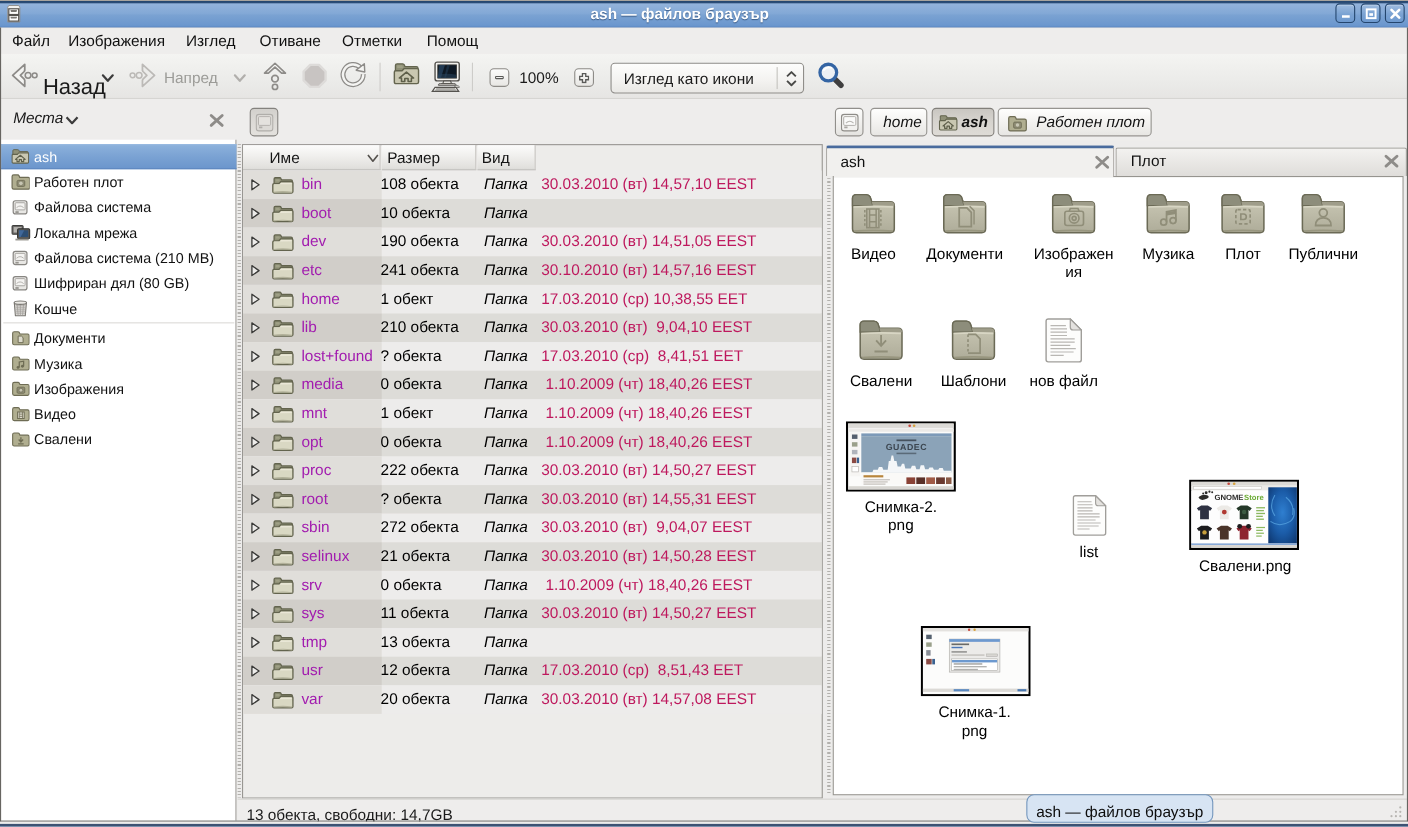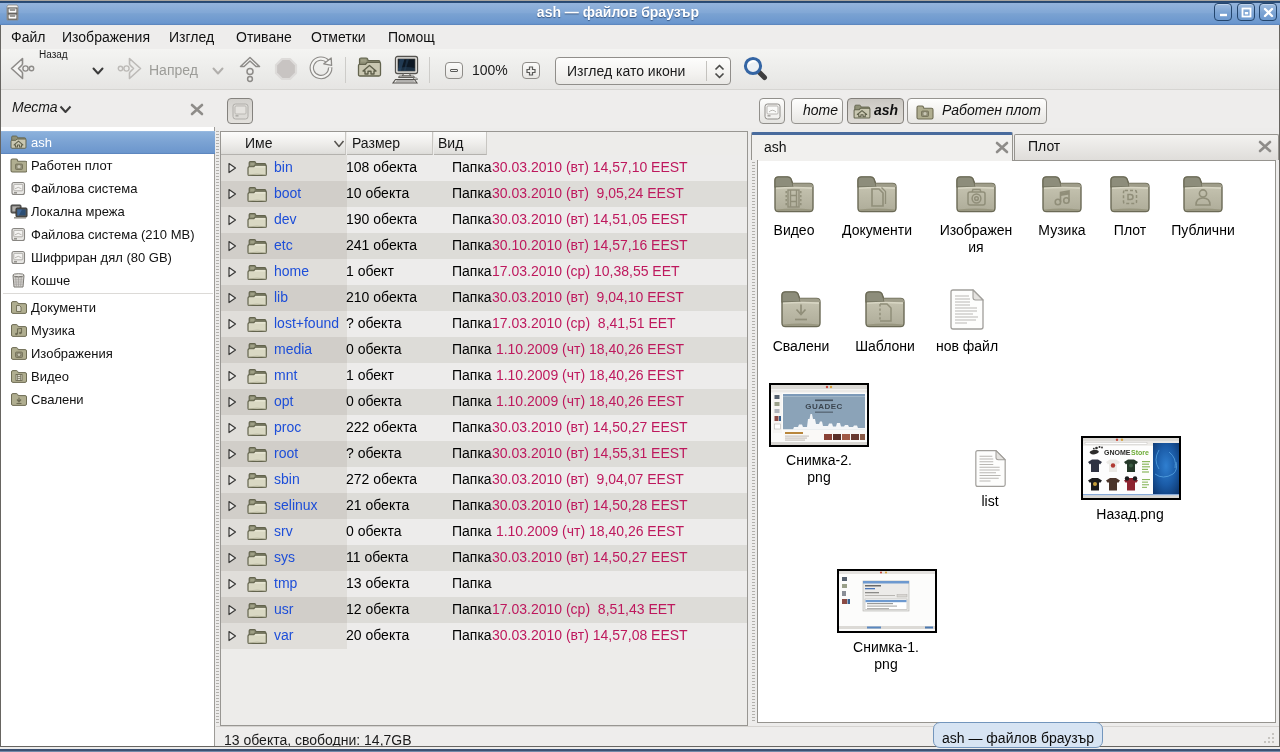--- a/index.html
+++ b/index.html
@@ -48,23 +48,23 @@
 
 
 #listpane { left:220px; top:131px; width:528px; height:595px; background:#edecea; border:1px solid #989692; border-bottom:1px solid #989692; }
 .hdrcell { position:absolute; top:0; height:23px; background:linear-gradient(to bottom,#fcfcfb,#f0efed 45%,#e2e1de 90%,#dcdbd8); border-right:1px solid #c8c6c2; border-bottom:1px solid #b4b2ae; line-height:22px; color:#161616; font-size:14px; }
 .row { position:absolute; left:0; width:526px; height:26px; font-size:14px; }
 .row.even { background:#edeceb; }
 .row.odd { background:#dddcd8; }
 .namecol { position:absolute; left:0; top:0; width:126px; height:26px; }
 .even .namecol { background:#e0deda; }
 .odd .namecol { background:#d1cec9; }
-.fname { position:absolute; left:53px; top:4px; color:#1d4ed8; }
+.fname { position:absolute; left:53px; top:4px; color:#a21caf; }
 .fsize { position:absolute; left:125px; width:82px; top:4px; text-align:left; color:#000; }
-.ftype { position:absolute; left:231px; top:4px; color:#000; }
+.ftype { position:absolute; left:219px; top:4px; color:#000;font-style:italic; }
 .fdate { position:absolute; left:271px; width:255px; top:4px; color:#be185d; white-space:pre; }
 
 
 #tabbar { left:751px; top:132px; width:528px; height:28px; }
 #tab1 { position:absolute; left:0; top:0; width:262px; height:28px; background:#f1f0ee; border:1px solid #96948f; border-bottom:none; border-top:3px solid #496b9d; border-radius:2px 2px 0 0; }
 #tab2 { position:absolute; left:263px; top:2px; width:265px; height:26px; background:linear-gradient(to bottom,#f3f2f0,#dfddda); border:1px solid #96948f; border-bottom:none; border-radius:2px 2px 0 0; }
 #iconview { left:757px; top:160px; width:519px; height:563px; background:#fff; border:1px solid #96948f; }
 .ilabel { position:absolute; text-align:center; color:#000; font-size:14px; line-height:17px; }
 
 
@@ -118,21 +118,21 @@
     <span style="left:310px">Отметки</span>
     <span style="left:387px">Помощ</span>
   </div>
 
 <div id="toolbar" class="abs">
   <svg class="abs" style="left:7px;top:7px" width="27" height="28" viewBox="0 0 27 28">
     <path d="M14.5 2.5 L3.5 12.5 L14.5 22.5 L14.5 17 L14 16 L10.5 12.5 L14 9 L14.5 8 Z" fill="#f4f4f2" stroke="#8d8b88" stroke-width="1.6" stroke-linejoin="round"></path>
     <circle cx="17.5" cy="12.5" r="2.6" fill="none" stroke="#8d8b88" stroke-width="1.4"></circle>
     <circle cx="23.5" cy="12.5" r="2.2" fill="none" stroke="#8d8b88" stroke-width="1.4"></circle>
   </svg>
-  <span class="tbtext abs" style="left:38px;top:0;font-size:10px">Назад</span>
+  <span class="tbtext abs" style="left:38px;top:19px;font-size:20px">Назад</span>
   <svg class="abs" style="left:91px;top:18px" width="12" height="8" viewBox="0 0 12 8">
       <path d="M1.5 1.5 L6 6.5 L10.5 1.5" fill="none" stroke="#3c3c3c" stroke-width="2" stroke-linecap="round" stroke-linejoin="round"></path>
     </svg>
   <svg class="abs" style="left:116px;top:7px" width="27" height="28" viewBox="0 0 27 28">
     <path d="M12.5 2.5 L23.5 12.5 L12.5 22.5 L12.5 17 L13 16 L16.5 12.5 L13 9 L12.5 8 Z" fill="#ececea" stroke="#bcbab7" stroke-width="1.6" stroke-linejoin="round"></path>
     <circle cx="9.5" cy="12.5" r="2.6" fill="none" stroke="#bcbab7" stroke-width="1.4"></circle>
     <circle cx="3.5" cy="12.5" r="2.2" fill="none" stroke="#bcbab7" stroke-width="1.4"></circle>
   </svg>
   <span class="tbtext tbgray abs" style="left:148px;top:13px;font-size:14px">Напред</span>
   <svg class="abs" style="left:211px;top:18px" width="12" height="8" viewBox="0 0 12 8">
@@ -389,21 +389,20 @@
     <svg class="abs" style="left:25px;top:4px" width="22" height="19" viewBox="0 0 22 19">
       <path d="M3.2 10 L3.2 3.8 Q3.2 2.6 4.4 2.6 L8.2 2.6 Q9.2 2.6 9.5 3.4 L10 4.6 L18.6 4.6 Q19.8 4.6 19.8 5.8 L19.8 10 Z" fill="#8f9077" stroke="#63644e" stroke-width="1.2"></path>
       <path d="M4.6 9 L4.6 4.6 Q4.6 4 5.2 4 L7.8 4 L8.6 5.9 L4.6 5.9 Z" fill="#a3a489" opacity="0.8"></path>
       <path d="M2 8.9 Q2 7.9 3 7.9 L7.6 7.9 L9.2 6.2 L19.2 6.2 Q20.3 6.2 20.3 7.3 L20.3 15.2 Q20.3 16.5 19 16.5 L3.3 16.5 Q2 16.5 2 15.2 Z" fill="#d9d8c3" stroke="#63644e" stroke-width="1.2"></path>
       <path d="M3.2 9.1 Q3.2 8.9 3.5 8.9 L8 8.9 L9.6 7.2 L18.8 7.2 Q19.2 7.2 19.2 7.6 L19.2 8.4 L3.2 8.6 Z" fill="#eceadb" opacity="0.85"></path>
       <path d="M2.6 15.8 Q11 14.6 19.7 15.8" fill="none" stroke="#b2b19a" stroke-width="1"></path>
     </svg>
     <span class="fname">boot</span>
     <span class="fsize">10 обекта</span>
     <span class="ftype">Папка</span>
-    <span class="fdate">30.03.2010 (вт)  9,05,24 EEST</span>
   </div>
   <div class="row even" style="top:75px">
     <div class="namecol"></div>
     <svg class="abs" style="left:6px;top:7px" width="11" height="12" viewBox="0 0 11 12">
         <path d="M2 1.5 L8.5 6 L2 10.5 Z" fill="#edecea" stroke="#3a3a38" stroke-width="1.2" stroke-linejoin="round"></path>
       </svg>
     <svg class="abs" style="left:25px;top:4px" width="22" height="19" viewBox="0 0 22 19">
       <path d="M3.2 10 L3.2 3.8 Q3.2 2.6 4.4 2.6 L8.2 2.6 Q9.2 2.6 9.5 3.4 L10 4.6 L18.6 4.6 Q19.8 4.6 19.8 5.8 L19.8 10 Z" fill="#8f9077" stroke="#63644e" stroke-width="1.2"></path>
       <path d="M4.6 9 L4.6 4.6 Q4.6 4 5.2 4 L7.8 4 L8.6 5.9 L4.6 5.9 Z" fill="#a3a489" opacity="0.8"></path>
       <path d="M2 8.9 Q2 7.9 3 7.9 L7.6 7.9 L9.2 6.2 L19.2 6.2 Q20.3 6.2 20.3 7.3 L20.3 15.2 Q20.3 16.5 19 16.5 L3.3 16.5 Q2 16.5 2 15.2 Z" fill="#d9d8c3" stroke="#63644e" stroke-width="1.2"></path>
@@ -899,21 +898,21 @@
     </radialGradient>
     <rect x="72" y="7" width="26" height="51" fill="url(#swirl)"></rect>
     <g fill="none" stroke="#57a3e0" stroke-width="1" opacity="0.8">
       <path d="M74 38 Q82 44 92 38 Q97 34 95 26"></path>
       <path d="M78 14 Q72 24 78 33"></path>
       <path d="M88 16 Q96 22 94 32"></path>
     </g>
     <rect x="2" y="58" width="96" height="1.5" fill="#88aad8"></rect>
     <rect x="2" y="59.5" width="96" height="2.5" fill="#d8d6d2"></rect>
   </svg>
-  <div class="ilabel" style="left:332px;top:345px;width:80px">Назад.png</div>
+  <div class="ilabel" style="left:332px;top:345px;width:80px">Свалени.png</div>
 
   <svg class="abs" style="left:79px;top:408px" width="100" height="64" viewBox="0 0 100 64">
     <rect x="0" y="0" width="100" height="64" fill="#000"></rect>
     <rect x="2" y="2" width="96" height="60" fill="#fcfcfb"></rect>
     <rect x="2" y="2" width="96" height="3" fill="#e4e2df"></rect>
     <circle cx="44" cy="3.5" r="1.1" fill="#c84a3f"></circle>
       <circle cx="49" cy="3.5" r="1.1" fill="#d8a23c"></circle>
     <rect x="5" y="8" width="5" height="4" fill="#55606e"></rect>
     <rect x="5" y="15" width="5" height="4" fill="#9aa08a"></rect>
     <rect x="5" y="22" width="4" height="5" fill="#8a8e96"></rect>

